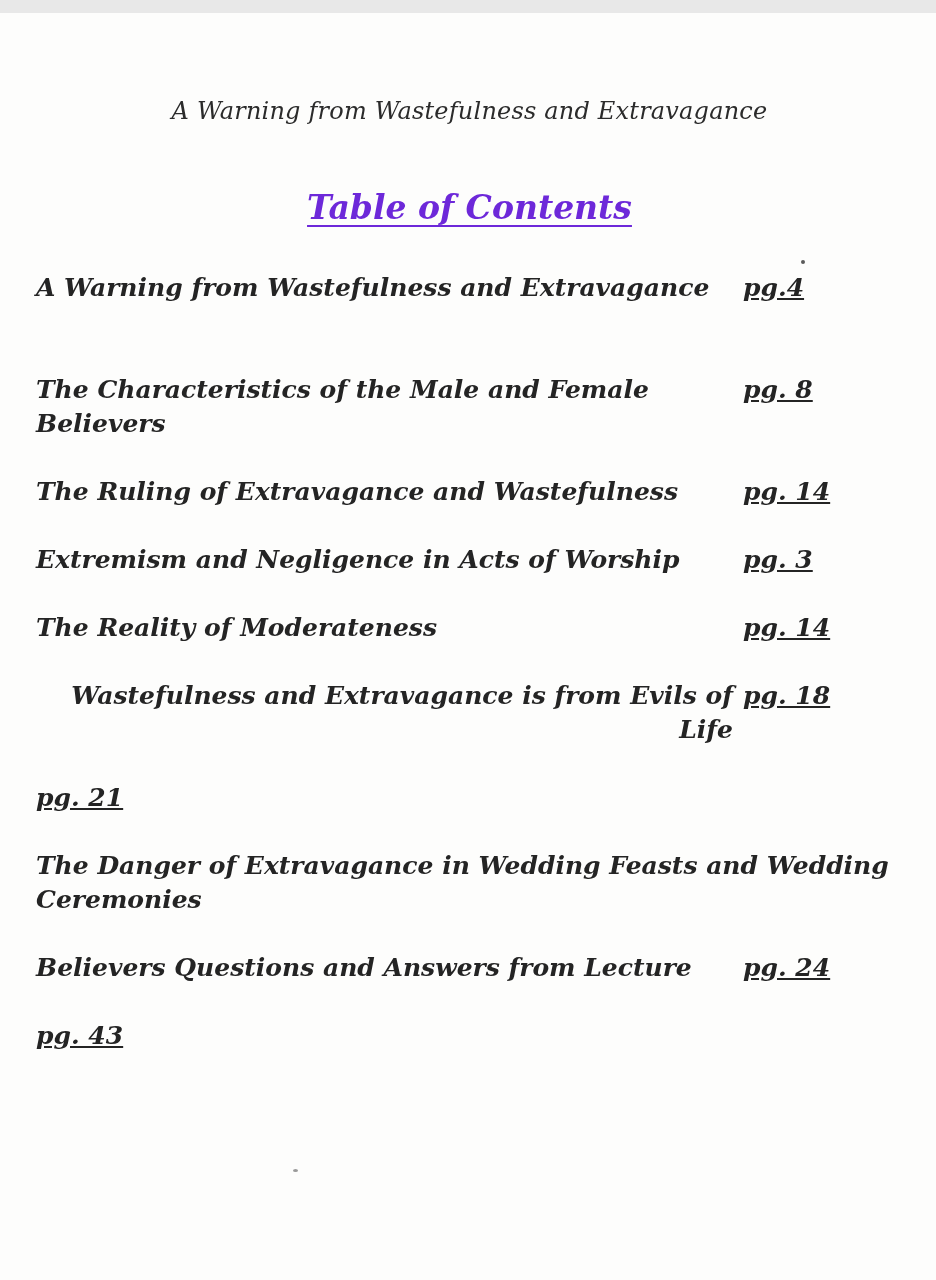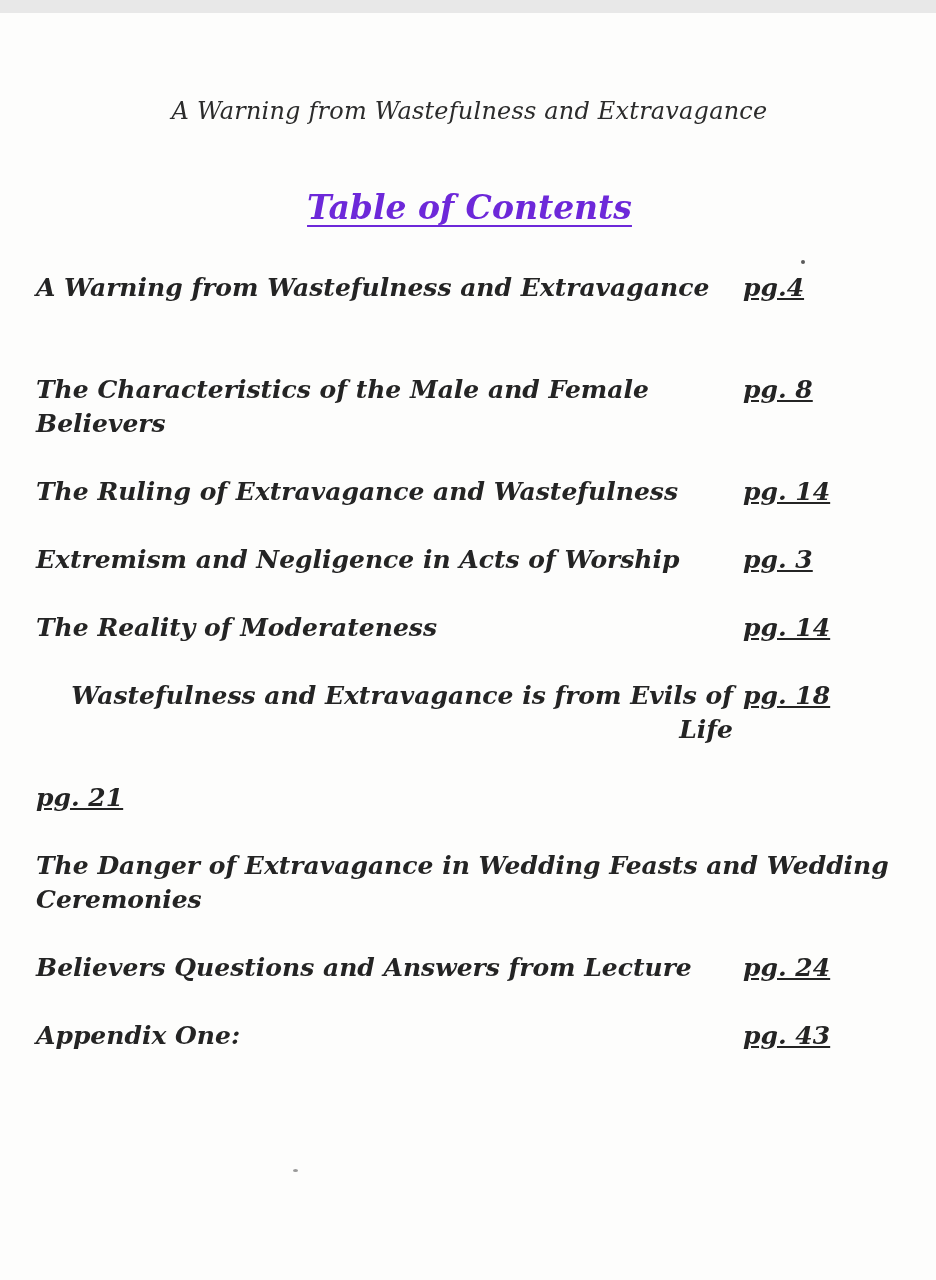--- a/index.html
+++ b/index.html
@@ -151,21 +151,20 @@
     <div class="entry-row wrapped">
       <span class="entry-title">The Danger of Extravagance in Wedding Feasts and Wedding Ceremonies</span>
     </div>
 
     <div class="entry-row">
       <span class="entry-title">Believers Questions and Answers from Lecture</span>
       <span class="entry-page">pg. 24</span>
     </div>
 
     <div class="entry-row">
-      <span class="entry-title">Appendix One:</span>
       <span class="entry-page">pg. 43</span>
     </div>
 
   </div>
 
   <div class="artifact-dot dot-1"></div>
   <div class="artifact-dot dot-2"></div>
 
 </div>
 

